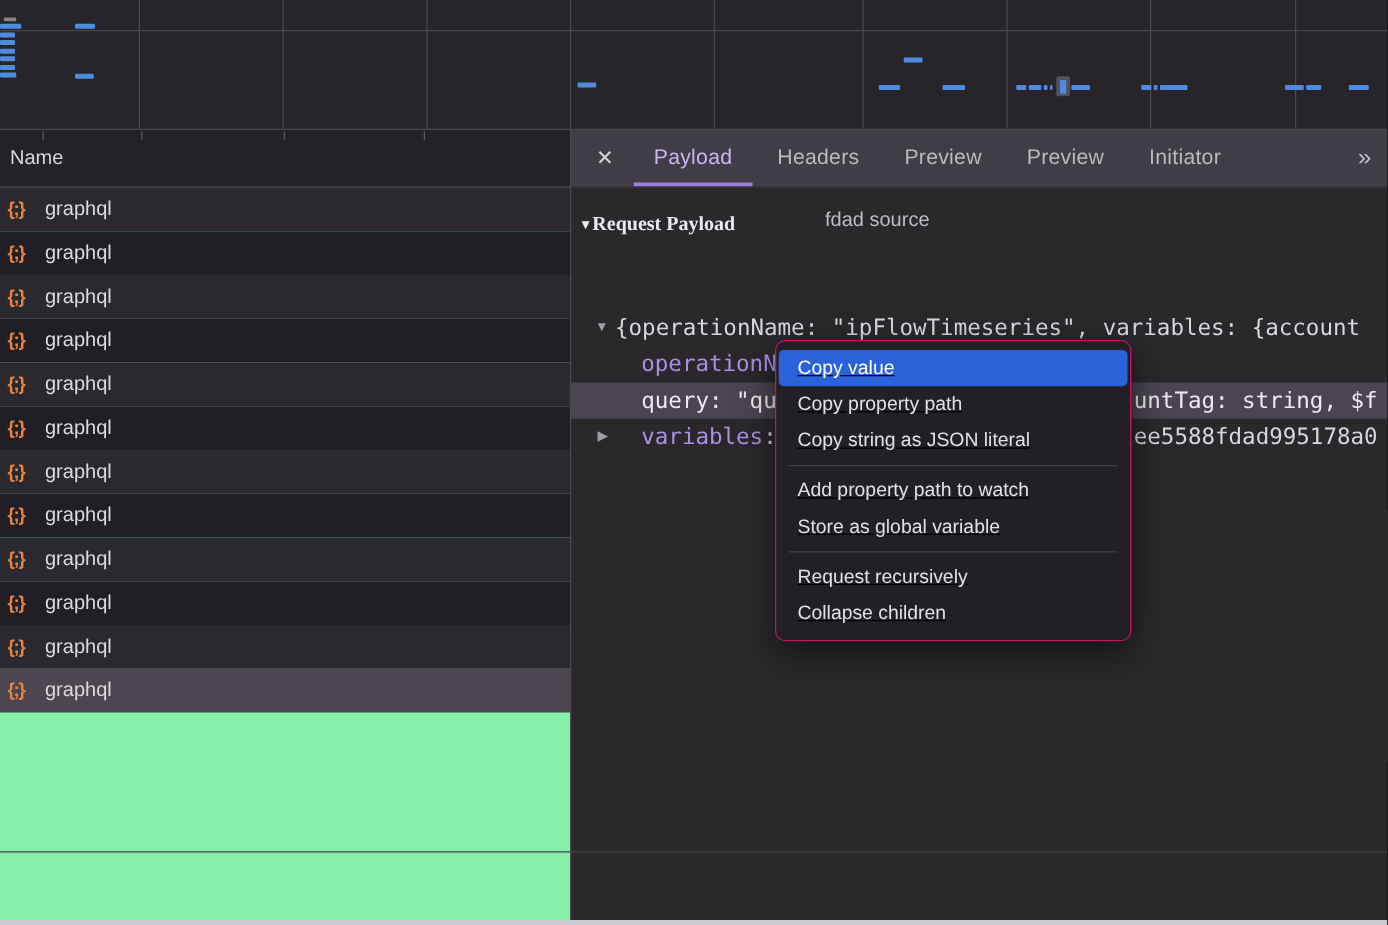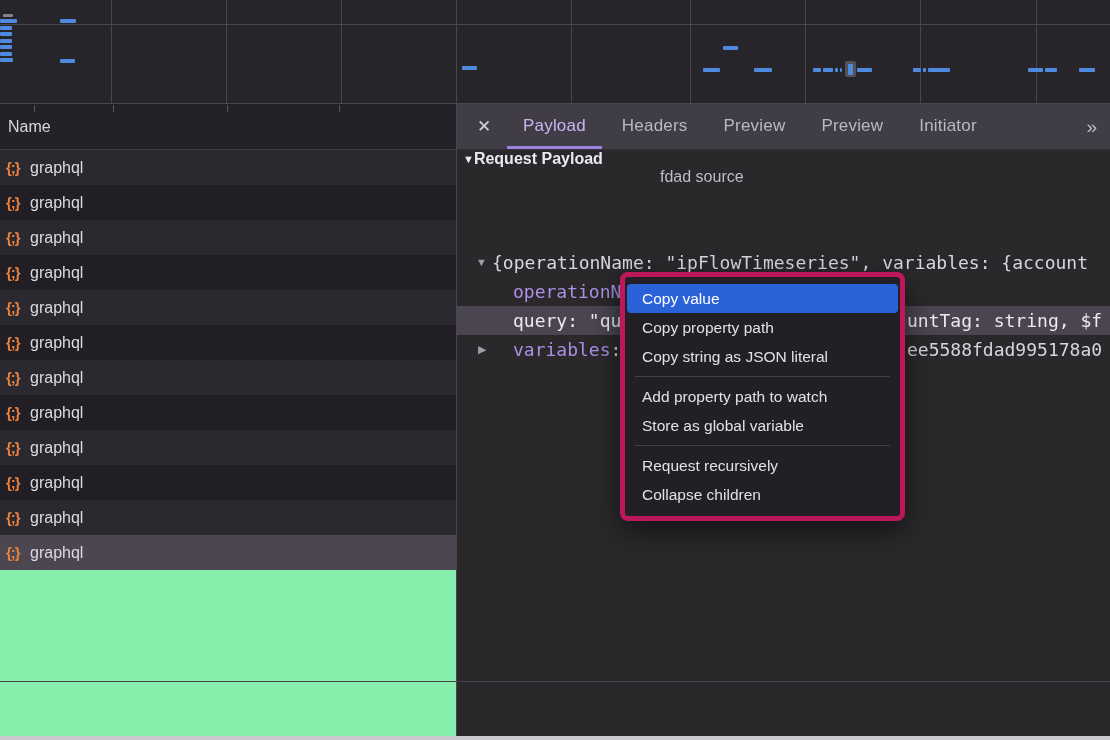--- a/index.html
+++ b/index.html
@@ -28,21 +28,21 @@
     color:#d8d6db; font-size:16px; line-height:46px; padding-left:8px;
   }
   .req-row { height:35px; display:flex; align-items:center; font-size:16px; color:#dcdae0; cursor:default; }
   .req-row.odd  { background:#2b2930; }
   .req-row.even { background:#211f25; }
   .req-row.selected { background:var(--selected-row,#4b4650); }
   .req-icon {
     width:24px; margin-left:6px; color:var(--icon-orange,#e8823d);
     font-weight:bold; font-size:15px; letter-spacing:-1px; flex:none;
   }
-  .req-label { margin-left:0; }
+  .req-label { margin-left:6px; }
   
   #right-panel { position:absolute; left:456px; top:104px; width:654px; height:632px; background:#2a282b; }
   #tabbar {
     height:46px; background:#413d46; border-bottom:1px solid #35323a;
     display:flex; align-items:stretch; padding-left:17px;
   }
   #close-btn {
     width:22px; align-self:center; background:none; border:none;
     color:#d4d1d8; font-size:17px; line-height:46px; padding:0; cursor:pointer; margin-right:10px;
   }
@@ -51,21 +51,21 @@
     margin:0 2px; padding:0 16px; font-size:17px; letter-spacing:.2px;
     color:#bbb8c0; border-bottom:3px solid transparent; padding-top:2px;
   }
   .tab.active { color:var(--tab-active,#c8b5f2); border-bottom-color:var(--tab-underline,#9d82dd); }
   #tab-overflow {
     margin-left:auto; margin-right:14px; background:none; border:none; cursor:pointer;
     color:#c0bcca; font-size:19px; align-self:center; letter-spacing:-1px;
   }
   
   #payload { position:absolute; left:0; top:46px; right:0; bottom:0; }
-  #payload-header { position:absolute; left:7px; top:0; height:24px; font-size:16px; color:#eceaf0; white-space:nowrap; }
+  #payload-header { position:absolute; left:7px; top:21px; height:24px; font-size:16px; color:#eceaf0; white-space:nowrap;font-family:Liberation Serif, serif; }
   #payload-header .tri { font-size:11px; vertical-align:1px; }
   #payload-header .title { font-weight:bold; }
   #view-source { position:absolute; left:204px; top:18px; font-size:16px; color:#bfbcc4; white-space:nowrap; cursor:pointer; }
   .code-line {
     position:absolute; left:0; right:0; height:29px; line-height:29px;
     font-family:"DejaVu Sans Mono", monospace; font-size:18px; color:#d8d6dc; white-space:nowrap; overflow:hidden;
   }
   .code-line .tri { position:absolute; font-size:11px; color:#a09da8; font-family:"Liberation Sans",sans-serif; }
   .code-key { color:var(--key-purple,#ab8fe5); }
   .code-str { color:var(--string-cyan,#43c8ea); }
@@ -77,22 +77,22 @@
   #line-query { top:156px; padding-left:57px; }
   #line-variables { top:185px; padding-left:57px; }
   #line-variables .tri { left:22px; }
   
   #v-divider { position:absolute; left:456px; top:104px; width:1px; height:632px; background:#4a474e; z-index:4; }
   #bottom-divider { position:absolute; left:0; top:681px; width:1110px; height:1px; background:#45424a; z-index:4; }
   #bottom-strip { position:absolute; left:0; top:736px; width:1110px; height:4px; background:#cac9ce; z-index:6; }
   
   #context-menu {
     position:absolute; left:620px; top:272px; width:285px; z-index:50;
-    background:var(--menu-bg,#222026); border:5px solid #be185d; border-radius:8px;
-    padding:7px 0; box-shadow:0 10px 28px rgba(0,0,0,.55);
+    background:var(--menu-bg,#222026); border:1px solid #be185d; border-radius:8px;
+    padding:7px 0; box-shadow:0 10px 28px rgba(0,0,0,.55);text-decoration:underline;
   }
   .menu-item {
     height:29px; line-height:29px; padding:0 15px; margin:0 2px;
     font-size:15.5px; color:#e2e0e5; white-space:nowrap; border-radius:4px; cursor:pointer;
   }
   .menu-item.highlighted { background:var(--menu-highlight,#2a62d9); color:#ffffff; }
   .menu-sep { height:1px; background:#413e45; margin:5px 10px; }
 </style>
 </head>
 <body>

